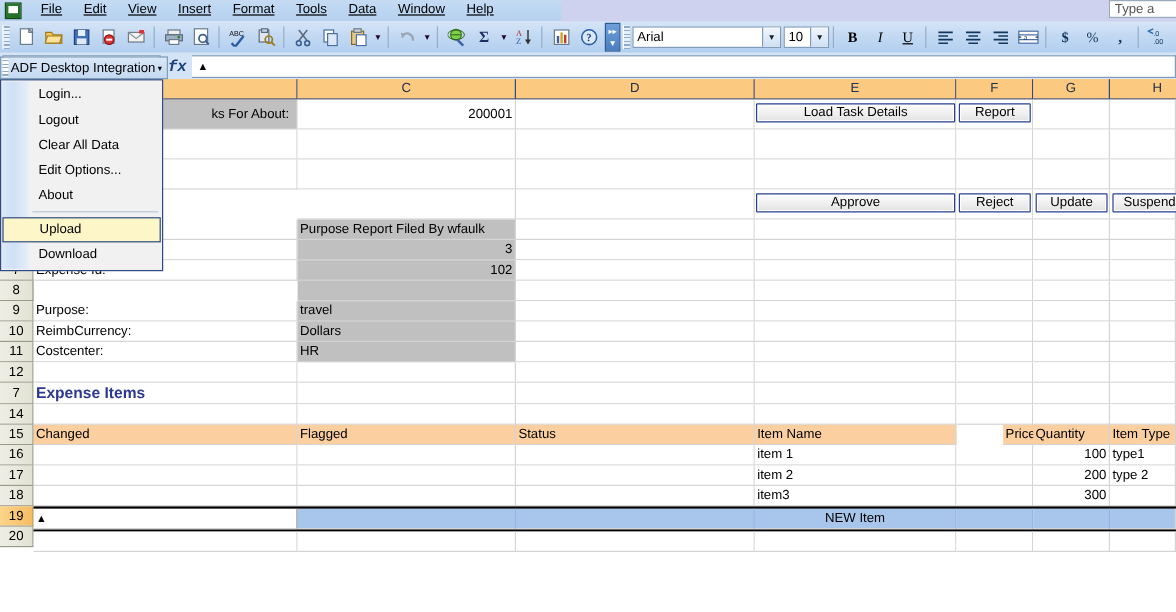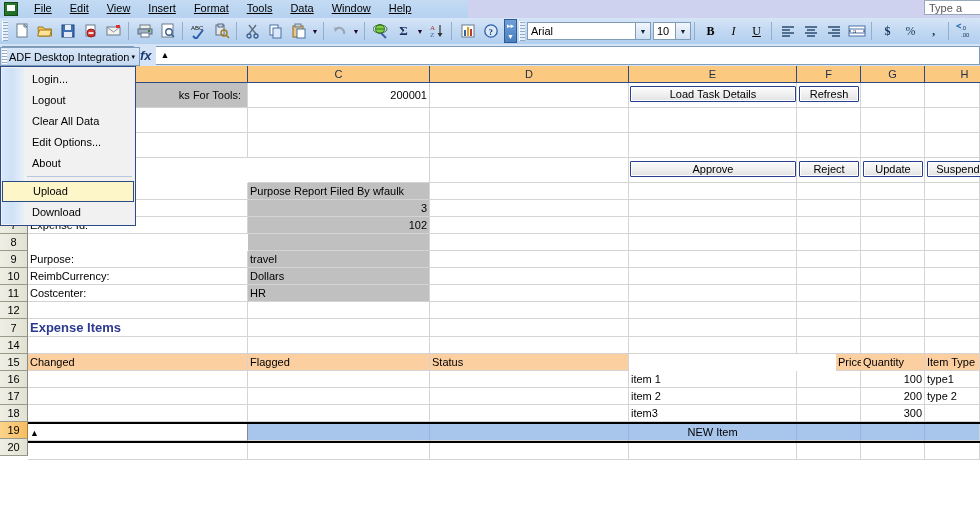--- a/index.html
+++ b/index.html
@@ -90,21 +90,21 @@
   
   .formulabar {
     position:absolute; top:44px; left:0; width:980px; height:22px;
     background:#d4e3f5; display:flex; align-items:center;
   }
   .namebox {
     width:132px; height:19px; background:#fff; border:1px solid #7f9db9;
     margin-left:2px; font-size:11px; display:flex; align-items:center; padding-left:3px; flex:none;
   }
   .fx-area { display:flex; align-items:center; margin-left:6px; flex:none; }
-  .fx-glyph { font-style:italic; font-family:Liberation Sans, sans-serif; font-size:13px;
+  .fx-glyph { font-style:italic; font-family:Liberation Mono, monospace; font-size:13px;
     color:#1a3f7a; font-weight:bold; margin-right:4px; }
   .formula-input {
     height:19px; background:#fff; border:1px solid #7f9db9; border-left:none;
     flex:1; font-size:11px; display:flex; align-items:center; padding-left:5px;
     margin-right:0px;
   }
 
   
   .grid { position:absolute; top:66px; left:0; width:980px; height:444px; background:#fff; }
   .colheader {
@@ -475,21 +475,21 @@
       <div class="rowcell">16</div>
       <div class="rowcell">17</div>
       <div class="rowcell">18</div>
       <div class="rowcell sel">19</div>
       <div class="rowcell">20</div>
     </div>
 
     <div class="sheetarea">
 
       <div class="gridrow" style="top:0px;height:25px">
-        <div class="cell gray" style="left:0;width:220px;height:25px;line-height:25px;text-align:right;padding-right:6px">ks For Tools:</div>
+        <div class="cell gray" style="left:0;width:220px;height:25px;line-height:25px;text-align:right;padding-right:6px">ks For About:</div>
         <div class="cell white right" style="left:220px;width:182px;height:25px;line-height:25px">200001</div>
         <div class="cell white" style="left:402px;width:199px;height:25px;line-height:25px"></div>
         <div class="cell white" style="left:601px;width:168px;height:25px;line-height:25px"></div>
         <div class="cell white" style="left:769px;width:64px;height:25px;line-height:25px"></div>
         <div class="cell white" style="left:833px;width:64px;height:25px;line-height:25px"></div>
         <div class="cell white" style="left:897px;width:55px;height:25px;line-height:25px"></div>
       </div>
 
       <div class="gridrow" style="top:25px;height:25px">
         <div class="cell white" style="left:0;width:220px;height:25px"></div>
@@ -609,20 +609,21 @@
         <div class="cell white" style="left:601px;width:168px"></div>
         <div class="cell white" style="left:769px;width:64px"></div>
         <div class="cell white" style="left:833px;width:64px"></div>
         <div class="cell white" style="left:897px;width:55px"></div>
       </div>
 
       <div class="gridrow" style="top:271px">
         <div class="cell orange-hdr" style="left:0;width:220px">Changed</div>
         <div class="cell orange-hdr" style="left:220px;width:182px">Flagged</div>
         <div class="cell orange-hdr" style="left:402px;width:199px">Status</div>
+        <div class="cell orange-hdr" style="left:601px;width:168px">Item Name</div>
         <div class="cell orange-hdr" style="left:808px;width:64px">Price</div>
         <div class="cell orange-hdr" style="left:833px;width:64px">Quantity</div>
         <div class="cell orange-hdr" style="left:897px;width:55px">Item Type</div>
       </div>
 
       <div class="gridrow" style="top:288px">
         <div class="cell white" style="left:0;width:220px"></div>
         <div class="cell white" style="left:220px;width:182px"></div>
         <div class="cell white" style="left:402px;width:199px"></div>
         <div class="cell white" style="left:601px;width:168px">item 1</div>
@@ -667,21 +668,21 @@
         <div class="cell white" style="left:0;width:220px"></div>
         <div class="cell white" style="left:220px;width:182px"></div>
         <div class="cell white" style="left:402px;width:199px"></div>
         <div class="cell white" style="left:601px;width:168px"></div>
         <div class="cell white" style="left:769px;width:64px"></div>
         <div class="cell white" style="left:833px;width:64px"></div>
         <div class="cell white" style="left:897px;width:55px"></div>
       </div>
 
       <div class="xbtn" style="left:602px;top:3px;width:166px">Load Task Details</div>
-      <div class="xbtn" style="left:771px;top:3px;width:60px">Refresh</div>
+      <div class="xbtn" style="left:771px;top:3px;width:60px">Report</div>
       <div class="xbtn" style="left:602px;top:78px;width:166px">Approve</div>
       <div class="xbtn" style="left:771px;top:78px;width:60px">Reject</div>
       <div class="xbtn" style="left:835px;top:78px;width:60px">Update</div>
       <div class="xbtn" style="left:899px;top:78px;width:62px">Suspend</div>
     </div>
   </div>
 
   <div class="adf-toolbar">
     <div class="grip"></div>
     <div class="adf-label">ADF Desktop Integration</div>

